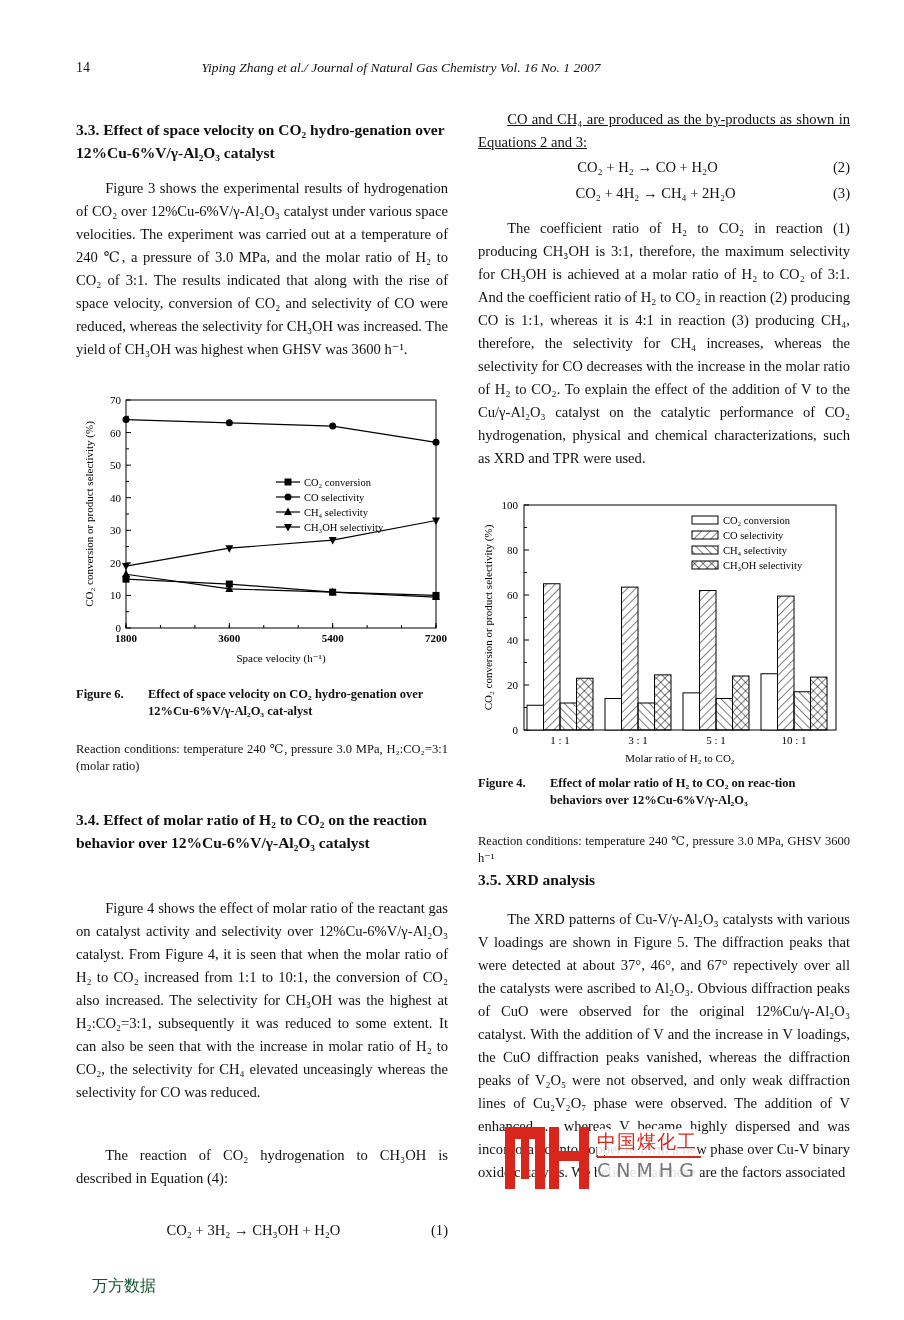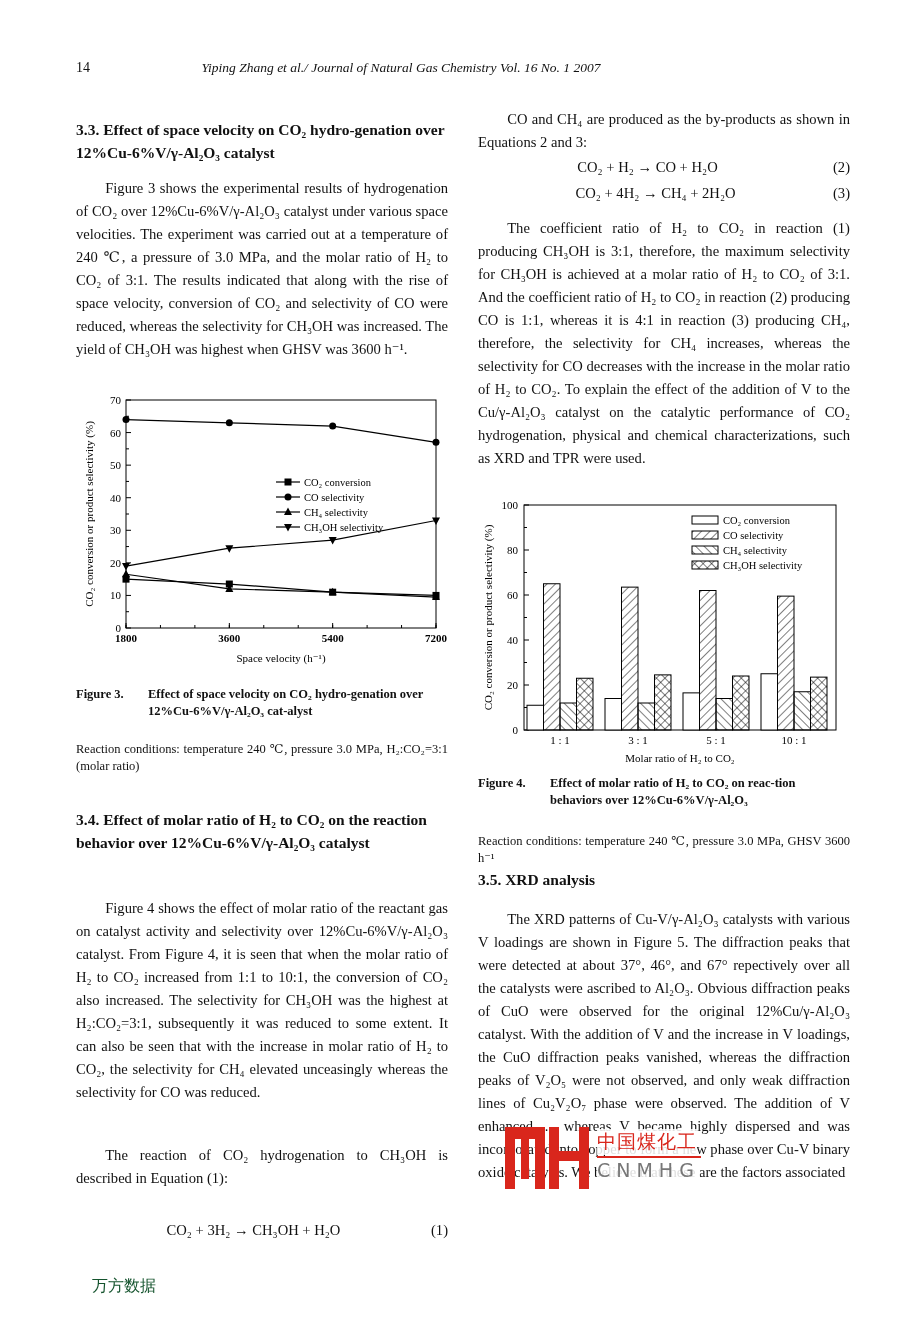--- a/index.html
+++ b/index.html
@@ -118,36 +118,36 @@
     <circle cx="214" cy="107" r="3.5" fill="#000"></circle>
     <text x="230" y="111" font-size="10.5">CO selectivity</text>
     <line x1="202" y1="122" x2="226" y2="122" stroke="#000" stroke-width="1.2"></line>
     <polygon points="214,117.5 210,125 218,125" fill="#000"></polygon>
     <text x="230" y="126" font-size="10.5">CH₄ selectivity</text>
     <line x1="202" y1="137" x2="226" y2="137" stroke="#000" stroke-width="1.2"></line>
     <polygon points="214,141.5 210,134 218,134" fill="#000"></polygon>
     <text x="230" y="141" font-size="10.5">CH₃OH selectivity</text>
   </svg>
 
-<div class="abs col-left caption-title" style="top:686px;"><span class="lab">Figure 3.</span><span class="txt">Effect of space velocity on CO₂ hydro-genation over 12%Cu-6%V/γ-Al₂O₃ cat-alyst</span></div>
+<div class="abs col-left caption-title" style="top:686px;"><span class="lab">Figure 6.</span><span class="txt">Effect of space velocity on CO₂ hydro-genation over 12%Cu-6%V/γ-Al₂O₃ cat-alyst</span></div>
 <div class="abs col-left caption-cond" style="top:741px;">Reaction conditions: temperature 240 ℃, pressure 3.0 MPa, H₂:CO₂=3:1 (molar ratio)</div>
 
 <div class="abs col-left sec-title" style="top:808px;">3.4.  Effect of molar ratio of H₂ to CO₂ on the reaction behavior over 12%Cu-6%V/γ-Al₂O₃ catalyst</div>
 <div class="abs col-left body-text" style="top:897px;">
     <p>Figure 4 shows the effect of molar ratio of the reactant gas on catalyst activity and selectivity over 12%Cu-6%V/γ-Al₂O₃ catalyst. From Figure 4, it is seen that when the molar ratio of H₂ to CO₂ increased from 1:1 to 10:1, the conversion of CO₂ also increased. The selectivity for CH₃OH was the highest at H₂:CO₂=3:1, subsequently it was reduced to some extent. It can also be seen that with the increase in molar ratio of H₂ to CO₂, the selectivity for CH₄ elevated unceasingly whereas the selectivity for CO was reduced.</p>
   </div>
 <div class="abs col-left body-text" style="top:1144px;">
-    <p>The reaction of CO₂ hydrogenation to CH₃OH is described in Equation (1):</p>
+    <p>The reaction of CO₂ hydrogenation to CH₃OH is described in Equation (4):</p>
   </div>
 <div class="abs col-left equation" style="top:1222px;">
   <span class="eq">CO₂ + 3H₂ → CH₃OH + H₂O</span>
   <span>(1)</span>
 </div>
 
-<div class="abs col-right body-text" style="top:108px;">
+<div class="abs col-right body-text" style="top:108px;text-decoration:underline;">
     <p>CO and CH₄ are produced as the by-products as shown in Equations 2 and 3:</p>
   </div>
 <div class="abs col-right equation" style="top:159px;gap:16px;">
   <span class="eq">CO₂ + H₂ → CO + H₂O</span>
   <span>(2)</span>
 </div>
 <div class="abs col-right equation" style="top:185px;">
   <span class="eq">CO₂ + 4H₂ → CH₄ + 2H₂O</span>
   <span>(3)</span>
 </div>

